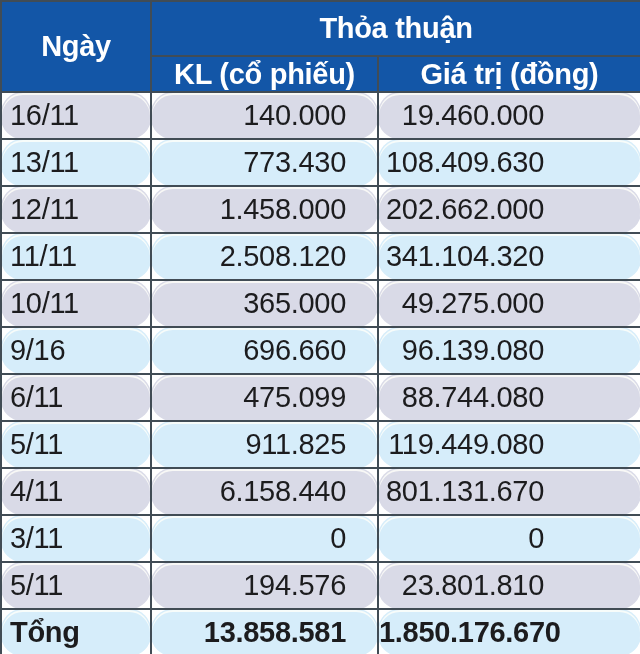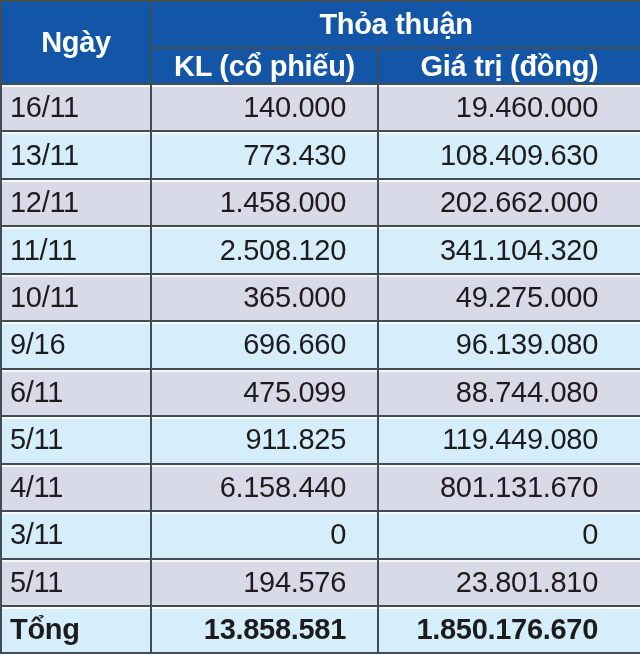--- a/index.html
+++ b/index.html
@@ -38,44 +38,45 @@
   }
 
   thead th {
     background: var(--header-bg);
     color: var(--header-text);
     font-weight: bold;
     font-size: 29px;
     text-align: center;
     letter-spacing: -0.3px;
   }
-  tr.h1 { height: 47px; padding-left: 24px; }
+  tr.h1 { height: 55px; padding-left: 24px; }
   tr.h2 { height: 36px; }
 
   tbody tr, tfoot tr { height: 47px; }
   tbody td, tfoot td {
     font-size: 29px;
     color: var(--cell-text);
     letter-spacing: -0.3px;
     box-shadow: inset 0 2px 0 rgba(255, 255, 250, 0.8);
+    border-radius: 21px;
   }
   tbody tr:nth-child(odd)  { background: var(--row-lavender); }
   tbody tr:nth-child(even) { background: var(--row-blue); }
   tfoot tr {
     background: var(--row-blue);
     font-weight: bold;
   }
 
   td.date {
     text-align: left;
     padding-left: 8px;
   }
   td.num { text-align: right; }
   td.num.kl { padding-right: 31px; }
-  td.num.gt { padding-right: 42px; margin-left: 24px; }
+  td.num.gt { padding-right: 96px; margin-left: 24px; }
 </style>
 </head>
 <body>
 
 <table class="deal-table">
   <colgroup>
     <col class="c-date">
     <col class="c-kl">
     <col class="c-gt">
   </colgroup>

